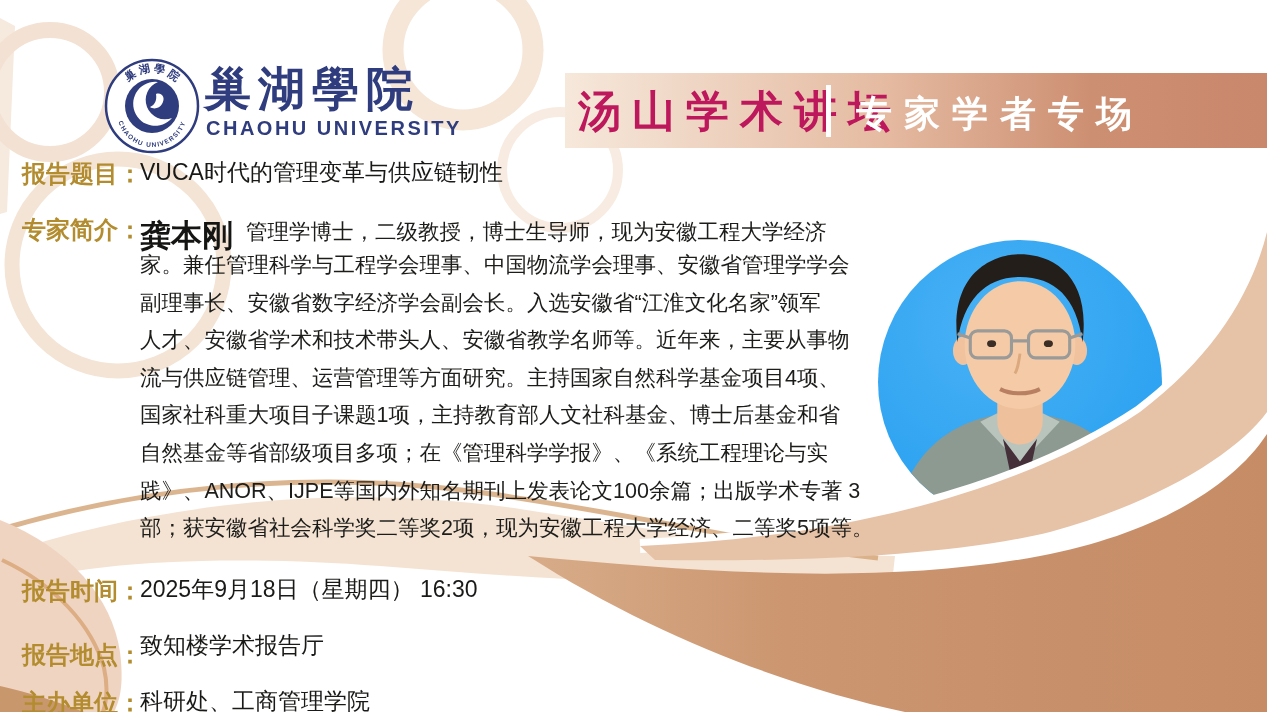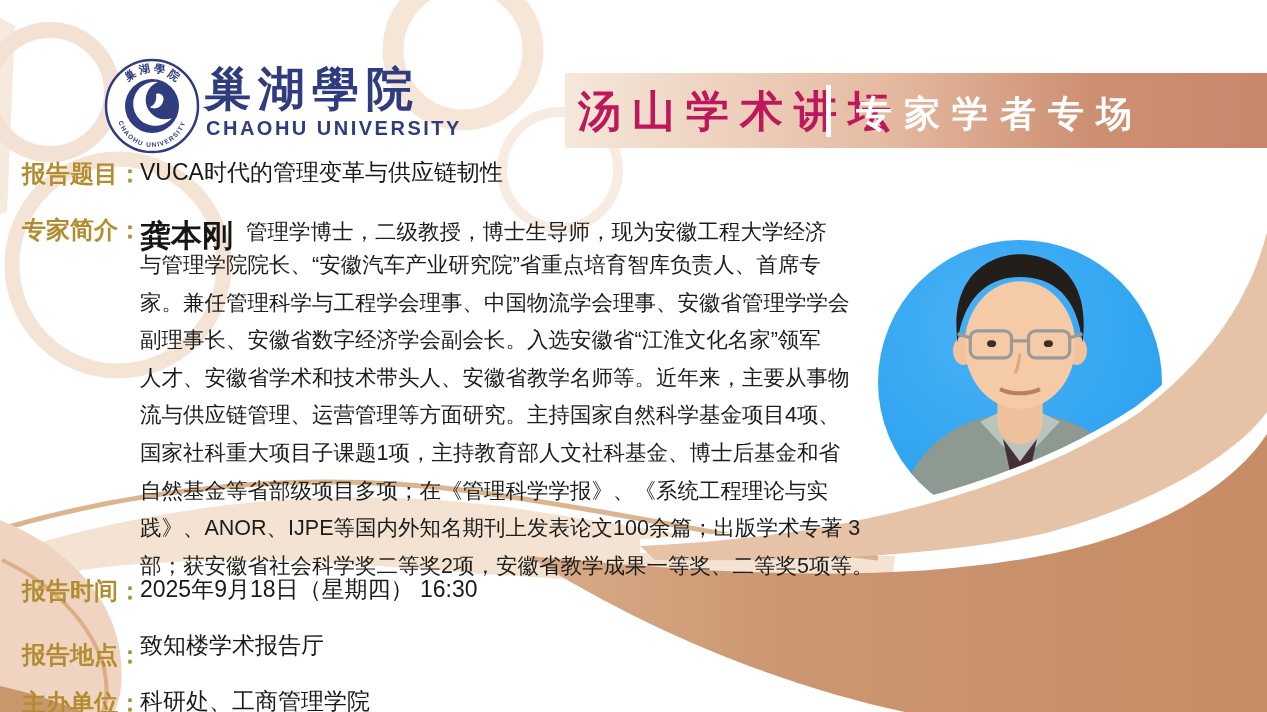--- a/index.html
+++ b/index.html
@@ -139,29 +139,28 @@
   <div class="abs banner-divider"></div>
   <div class="abs session-title">专家学者专场</div>
 
   <div class="abs lbl gold title-row-label">报告题目：</div>
   <div class="abs val title-row-value">VUCA时代的管理变革与供应链韧性</div>
 
   <div class="abs lbl gold profile-label">专家简介：</div>
   <div class="abs expert-name">龚本刚</div>
   <div class="abs bio-line bio-line1">管理学博士，二级教授，博士生导师，现为安徽工程大学经济</div>
   <div class="abs bio-block">
-    <div class="bio-line">与管理学院院长、“安徽汽车产业研究院”省重点培育智库负责人、首席专</div>
     <div class="bio-line">家。兼任管理科学与工程学会理事、中国物流学会理事、安徽省管理学学会</div>
     <div class="bio-line">副理事长、安徽省数字经济学会副会长。入选安徽省“江淮文化名家”领军</div>
     <div class="bio-line">人才、安徽省学术和技术带头人、安徽省教学名师等。近年来，主要从事物</div>
     <div class="bio-line">流与供应链管理、运营管理等方面研究。主持国家自然科学基金项目4项、</div>
     <div class="bio-line">国家社科重大项目子课题1项，主持教育部人文社科基金、博士后基金和省</div>
     <div class="bio-line">自然基金等省部级项目多项；在《管理科学学报》、《系统工程理论与实</div>
     <div class="bio-line">践》、ANOR、IJPE等国内外知名期刊上发表论文100余篇；出版学术专著 3</div>
-    <div class="bio-line">部；获安徽省社会科学奖二等奖2项，安徽省教学成果一等奖、二等奖5项等。</div>
+    <div class="bio-line">部；获安徽省社会科学奖二等奖2项，现为安徽工程大学经济、二等奖5项等。</div>
   </div>
 
   <div class="abs lbl gold d-label-1">报告时间：</div>
   <div class="abs val d-value-1">2025年9月18日（星期四） 16:30</div>
   <div class="abs lbl gold d-label-2">报告地点：</div>
   <div class="abs val d-value-2">致知楼学术报告厅</div>
   <div class="abs lbl gold d-label-3">主办单位：</div>
   <div class="abs val d-value-3">科研处、工商管理学院</div>
 
 </div>

